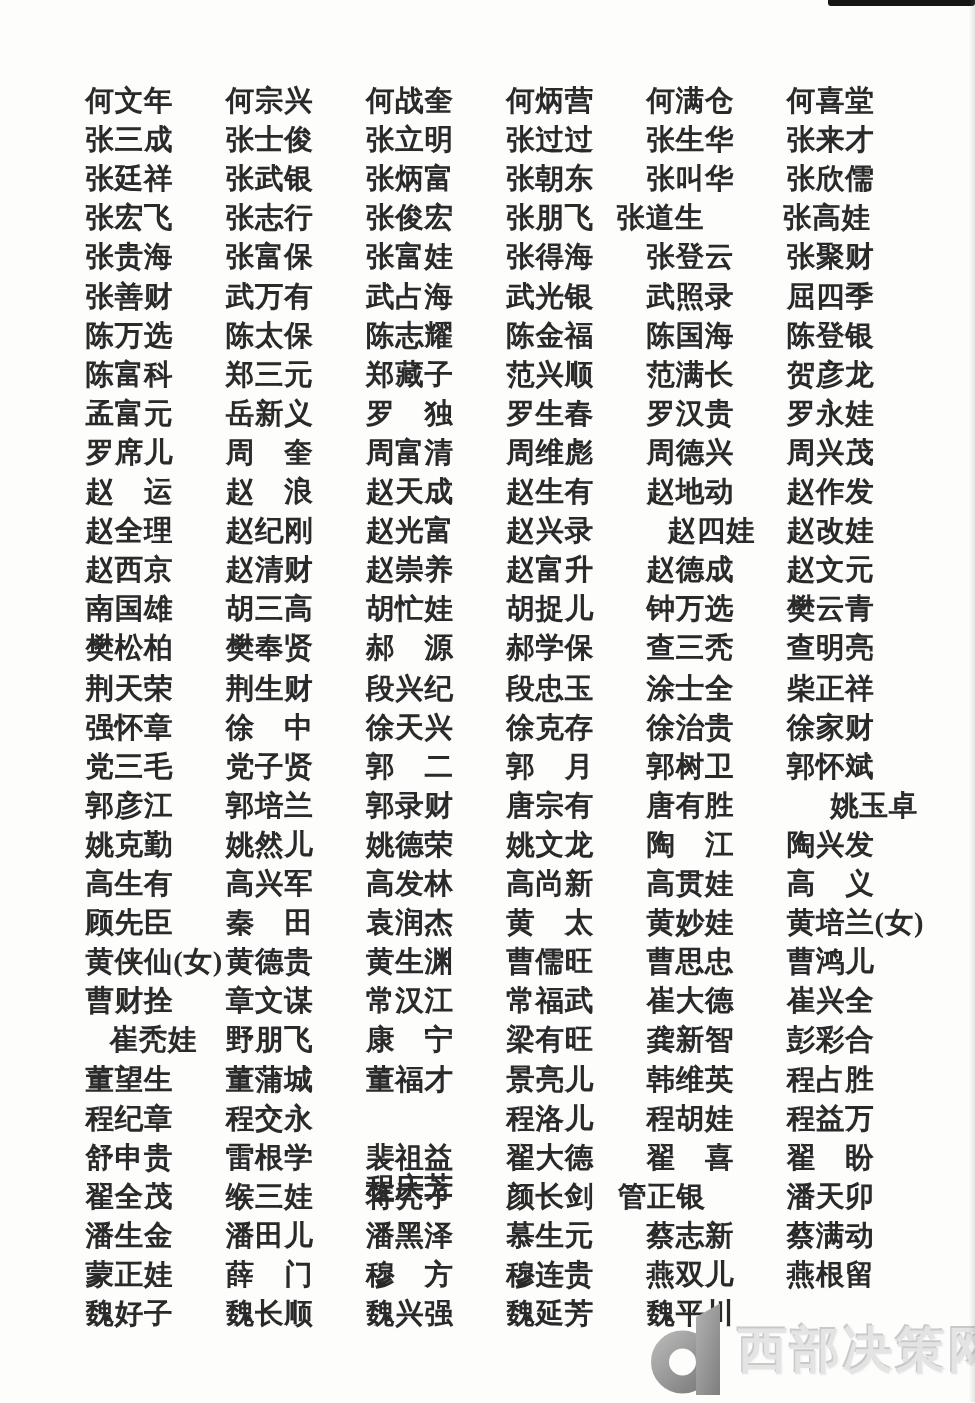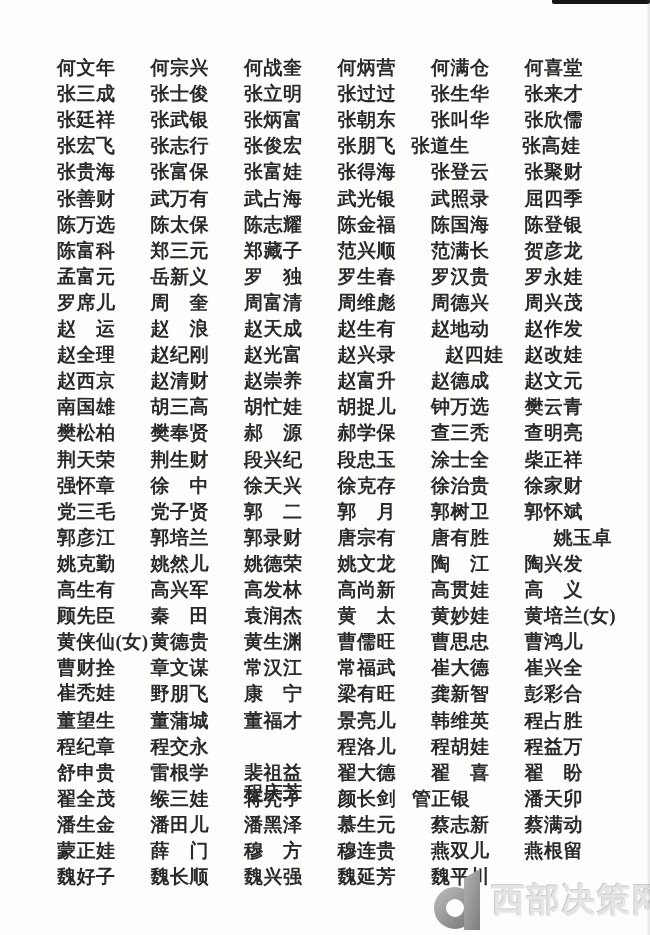--- a/index.html
+++ b/index.html
@@ -226,21 +226,21 @@
       <div class="cell" style="left: 187px; top: 574.2px;">黄生渊</div>
       <div class="cell" style="left: 280.5px; top: 574.2px;">曹儒旺</div>
       <div class="cell" style="left: 374px; top: 574.2px;">曹思忠</div>
       <div class="cell" style="left: 467.5px; top: 574.2px;">曹鸿儿</div>
       <div class="cell" style="left: 0px; top: 600.3px;">曹财拴</div>
       <div class="cell" style="left: 93.5px; top: 600.3px;">章文谋</div>
       <div class="cell" style="left: 187px; top: 600.3px;">常汉江</div>
       <div class="cell" style="left: 280.5px; top: 600.3px;">常福武</div>
       <div class="cell" style="left: 374px; top: 600.3px;">崔大德</div>
       <div class="cell" style="left: 467.5px; top: 600.3px;">崔兴全</div>
-      <div class="cell" style="left: 0px; top: 626.4px; font-family: Liberation Mono, monospace;">崔秃娃</div>
+      <div class="cell" style="left: 16px; top: 626.4px;">崔秃娃</div>
       <div class="cell" style="left: 93.5px; top: 626.4px;">野朋飞</div>
       <div class="cell" style="left: 187px; top: 626.4px;">康　宁</div>
       <div class="cell" style="left: 280.5px; top: 626.4px;">梁有旺</div>
       <div class="cell" style="left: 374px; top: 626.4px; text-align: center;">龚新智</div>
       <div class="cell" style="left: 467.5px; top: 626.4px;">彭彩合</div>
       <div class="cell" style="left: 0px; top: 652.5px;">董望生</div>
       <div class="cell" style="left: 93.5px; top: 652.5px;">董蒲城</div>
       <div class="cell" style="left: 187px; top: 652.5px;">董福才</div>
       <div class="cell" style="left: 280.5px; top: 652.5px;">景亮儿</div>
       <div class="cell" style="left: 374px; top: 652.5px;">韩维英</div>

